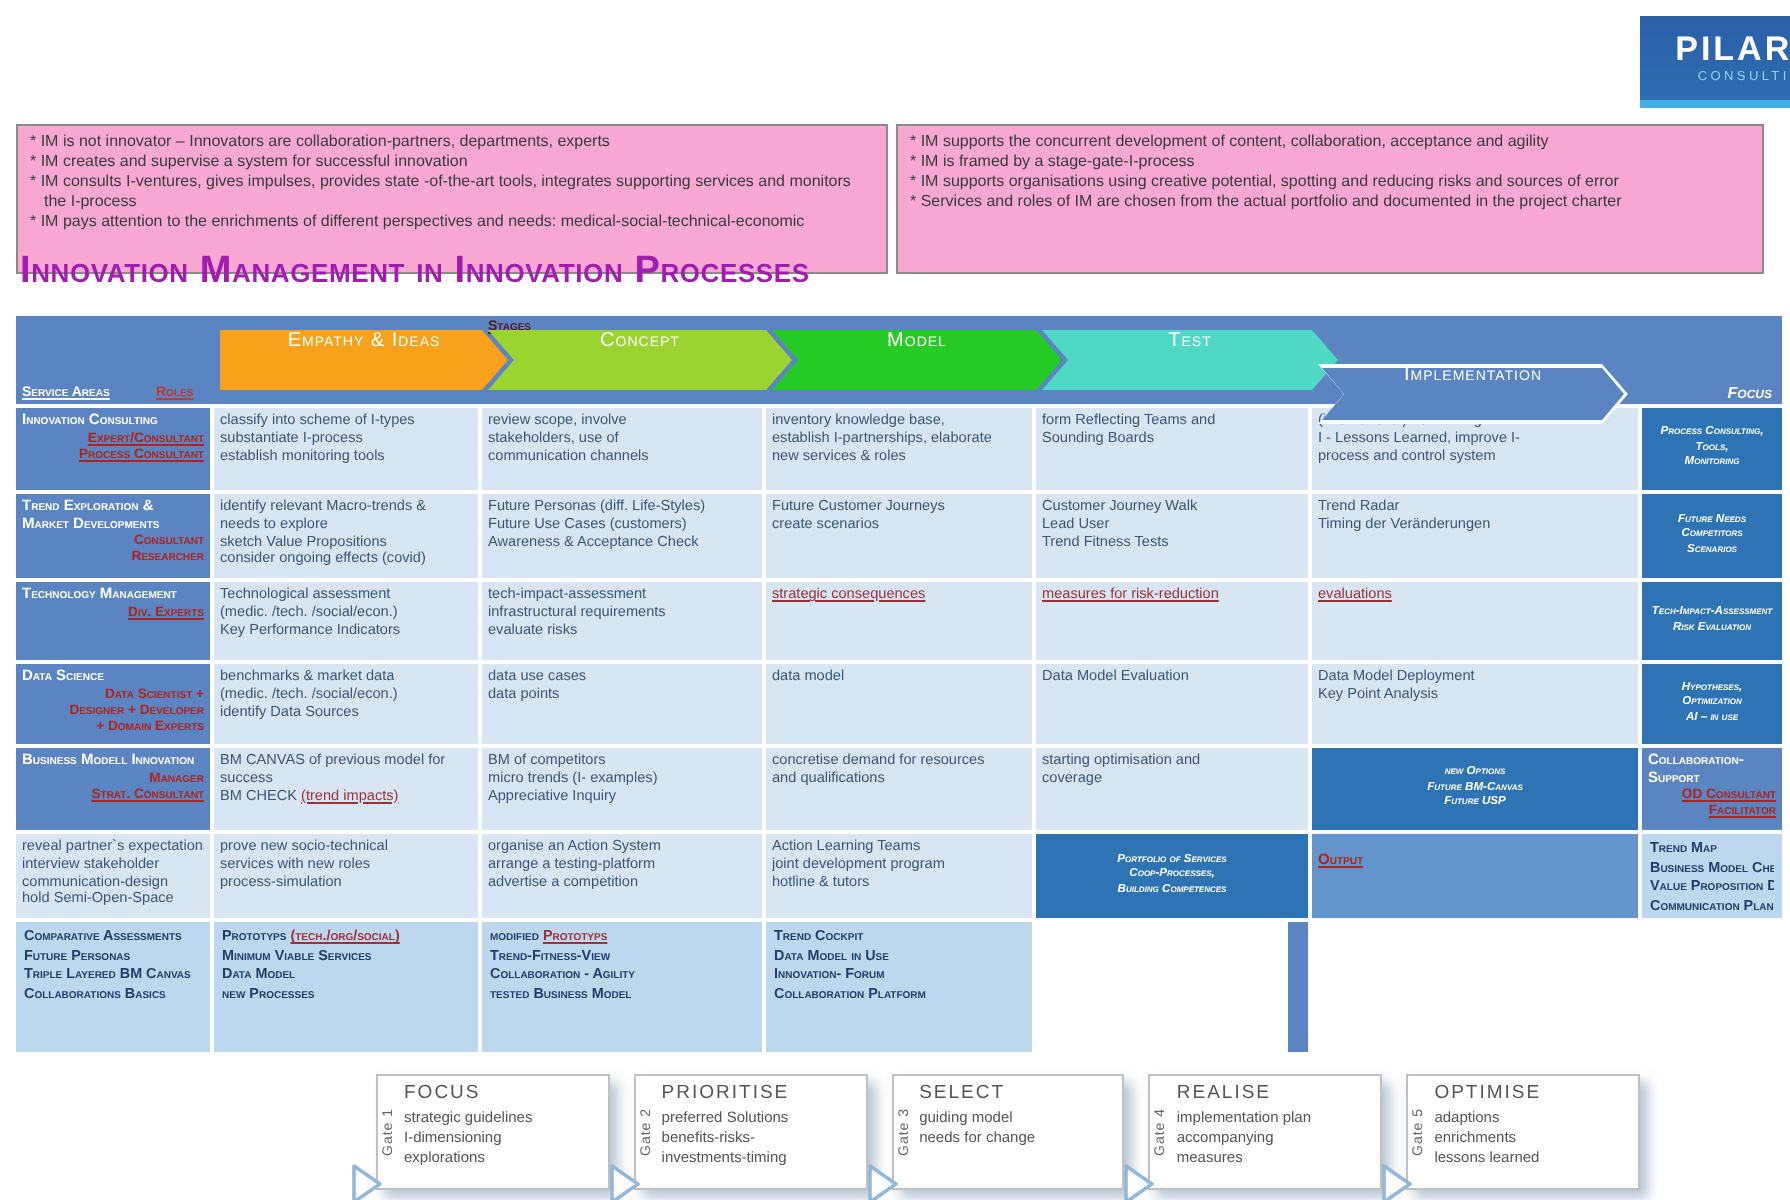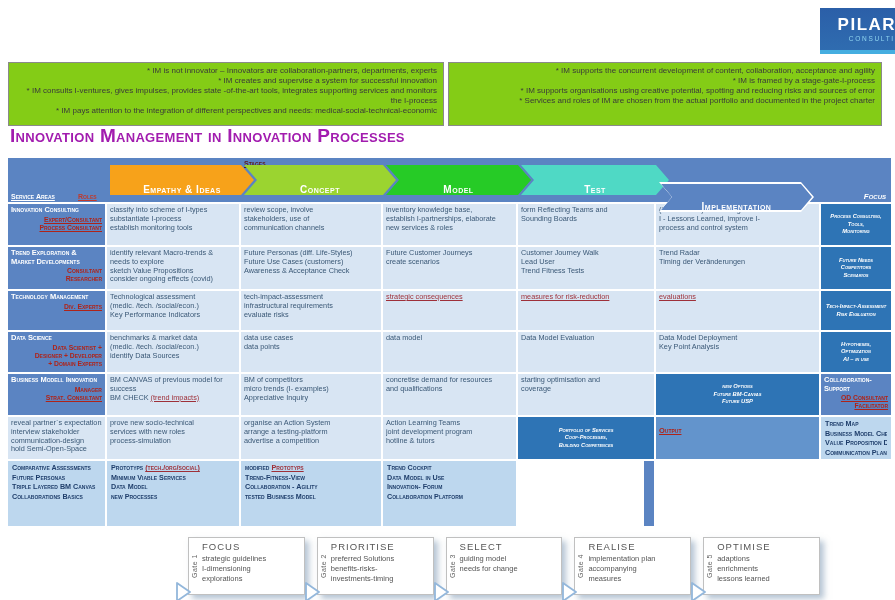--- a/index.html
+++ b/index.html
@@ -5,31 +5,31 @@
   html,body{margin:0;padding:0;}
   body{width:895px;height:600px;background:#fff;font-family:"Liberation Sans",sans-serif;position:relative;overflow:hidden;}
   .canvas{position:absolute;inset:0;}
 
   
   .logo{position:absolute;left:788px;top:8px;width:88px;height:42px;background:linear-gradient(180deg,#2b5fa8,#2f6cb0);border-bottom:4px solid #45aee0;display:flex;flex-direction:column;align-items:flex-end;justify-content:center;margin-left:32px;}
   .logo-name{color:#fff;font-size:17px;font-weight:bold;letter-spacing:1.5px;line-height:1;}
   .logo-sub{color:#8fd4f0;font-size:6.5px;letter-spacing:1.7px;margin-top:2px;}
 
   
-  .intro-box{position:absolute;top:62px;height:64px;background:#84cc16;border:1px solid #8a8a8a;padding:3px 6px;box-sizing:border-box;font-size:8px;color:#3a3a3a;line-height:1.25;text-align:right;}
+  .intro-box{position:absolute;top:62px;height:75px;background:#f9a8d4;border:1px solid #8a8a8a;padding:3px 6px;box-sizing:border-box;font-size:8px;color:#3a3a3a;line-height:1.25;}
   .intro-left{left:8px;width:436px;}
   .intro-right{left:448px;width:434px;}
   .bullet{padding-left:7px;text-indent:-7px;}
 
   .title{position:absolute;left:10px;top:125px;font-size:19px;font-weight:600;color:#a21caf;font-variant:small-caps;letter-spacing:.3px;margin:0;}
 
   
   .matrix{position:absolute;left:8px;top:158px;width:883px;height:372px;display:grid;grid-template-columns:97px 132px 140px 133px 136px 163px 70px;grid-template-rows:44px 41px 42px 39px 40px 41px 42px 65px;gap:2px;background:#fff;}
   .m-header{grid-column:1/-1;background:#5b84c2;position:relative;}
-  .arrow{position:absolute;top:7px;height:30px;display:flex;align-items:flex-end;justify-content:center;color:#fff;font-weight:bold;font-variant:small-caps;font-size:10px;letter-spacing:.5px;}
+  .arrow{position:absolute;top:7px;height:30px;display:flex;align-items:flex-start;justify-content:center;color:#fff;font-weight:normal;font-variant:small-caps;font-size:10px;letter-spacing:.5px;}
   .arrow.notch{clip-path:polygon(0 0,calc(100% - 13px) 0,100% 50%,calc(100% - 13px) 100%,0 100%,13px 50%);}
   .arrow.flat{clip-path:polygon(0 0,calc(100% - 13px) 0,100% 50%,calc(100% - 13px) 100%,0 100%);}
   .arrow.outline{background:#fff;}
   .arrow.outline .inner{position:absolute;inset:2px;background:#5b84c2;clip-path:polygon(0 0,calc(100% - 11px) 0,100% 50%,calc(100% - 11px) 100%,0 100%,11px 50%);}
   .arrow .lbl{position:relative;z-index:1;}
   .lbl-stages{position:absolute;left:236px;top:2px;font-size:7px;font-weight:bold;color:#5a1b1b;text-decoration:underline;font-variant:small-caps;}
   .lbl-service{position:absolute;left:3px;bottom:2px;color:#fff;font-size:7px;font-weight:bold;text-decoration:underline;font-variant:small-caps;}
   .lbl-roles{position:absolute;left:70px;bottom:2px;color:#c0392b;font-size:7px;font-weight:bold;text-decoration:underline;font-variant:small-caps;}
   .lbl-focus{position:absolute;right:5px;bottom:1px;color:#fff;font-style:italic;font-weight:bold;font-size:8px;font-variant:small-caps;}
 
@@ -65,21 +65,21 @@
 <div class="canvas">
   <div class="logo">
     <div class="logo-name">PILARZ</div>
     <div class="logo-sub">CONSULTING</div>
   </div>
 
   <div class="intro-box intro-left" id="intro-left">
       <div class="bullet">* IM is not innovator – Innovators are collaboration-partners, departments, experts</div>
       <div class="bullet">* IM creates and supervise a system for successful innovation</div>
       <div class="bullet">* IM consults I-ventures, gives impulses, provides state -of-the-art tools, integrates supporting services and monitors the  I-process</div>
-      <div class="bullet">* IM pays attention to the integration of different perspectives and needs: medical-social-technical-economic</div>
+      <div class="bullet">* IM pays attention to the enrichments of different perspectives and needs: medical-social-technical-economic</div>
     </div>
   <div class="intro-box intro-right" id="intro-right">
       <div class="bullet">* IM supports the concurrent development of content, collaboration, acceptance and agility</div>
       <div class="bullet">* IM is framed by a stage-gate-I-process</div>
       <div class="bullet">* IM supports organisations using creative potential, spotting and reducing risks and sources of error</div>
       <div class="bullet">* Services and roles of IM are chosen from the actual portfolio and documented in the project charter</div>
     </div>
 
   <h1 class="title">Innovation Management in Innovation Processes</h1>
 

